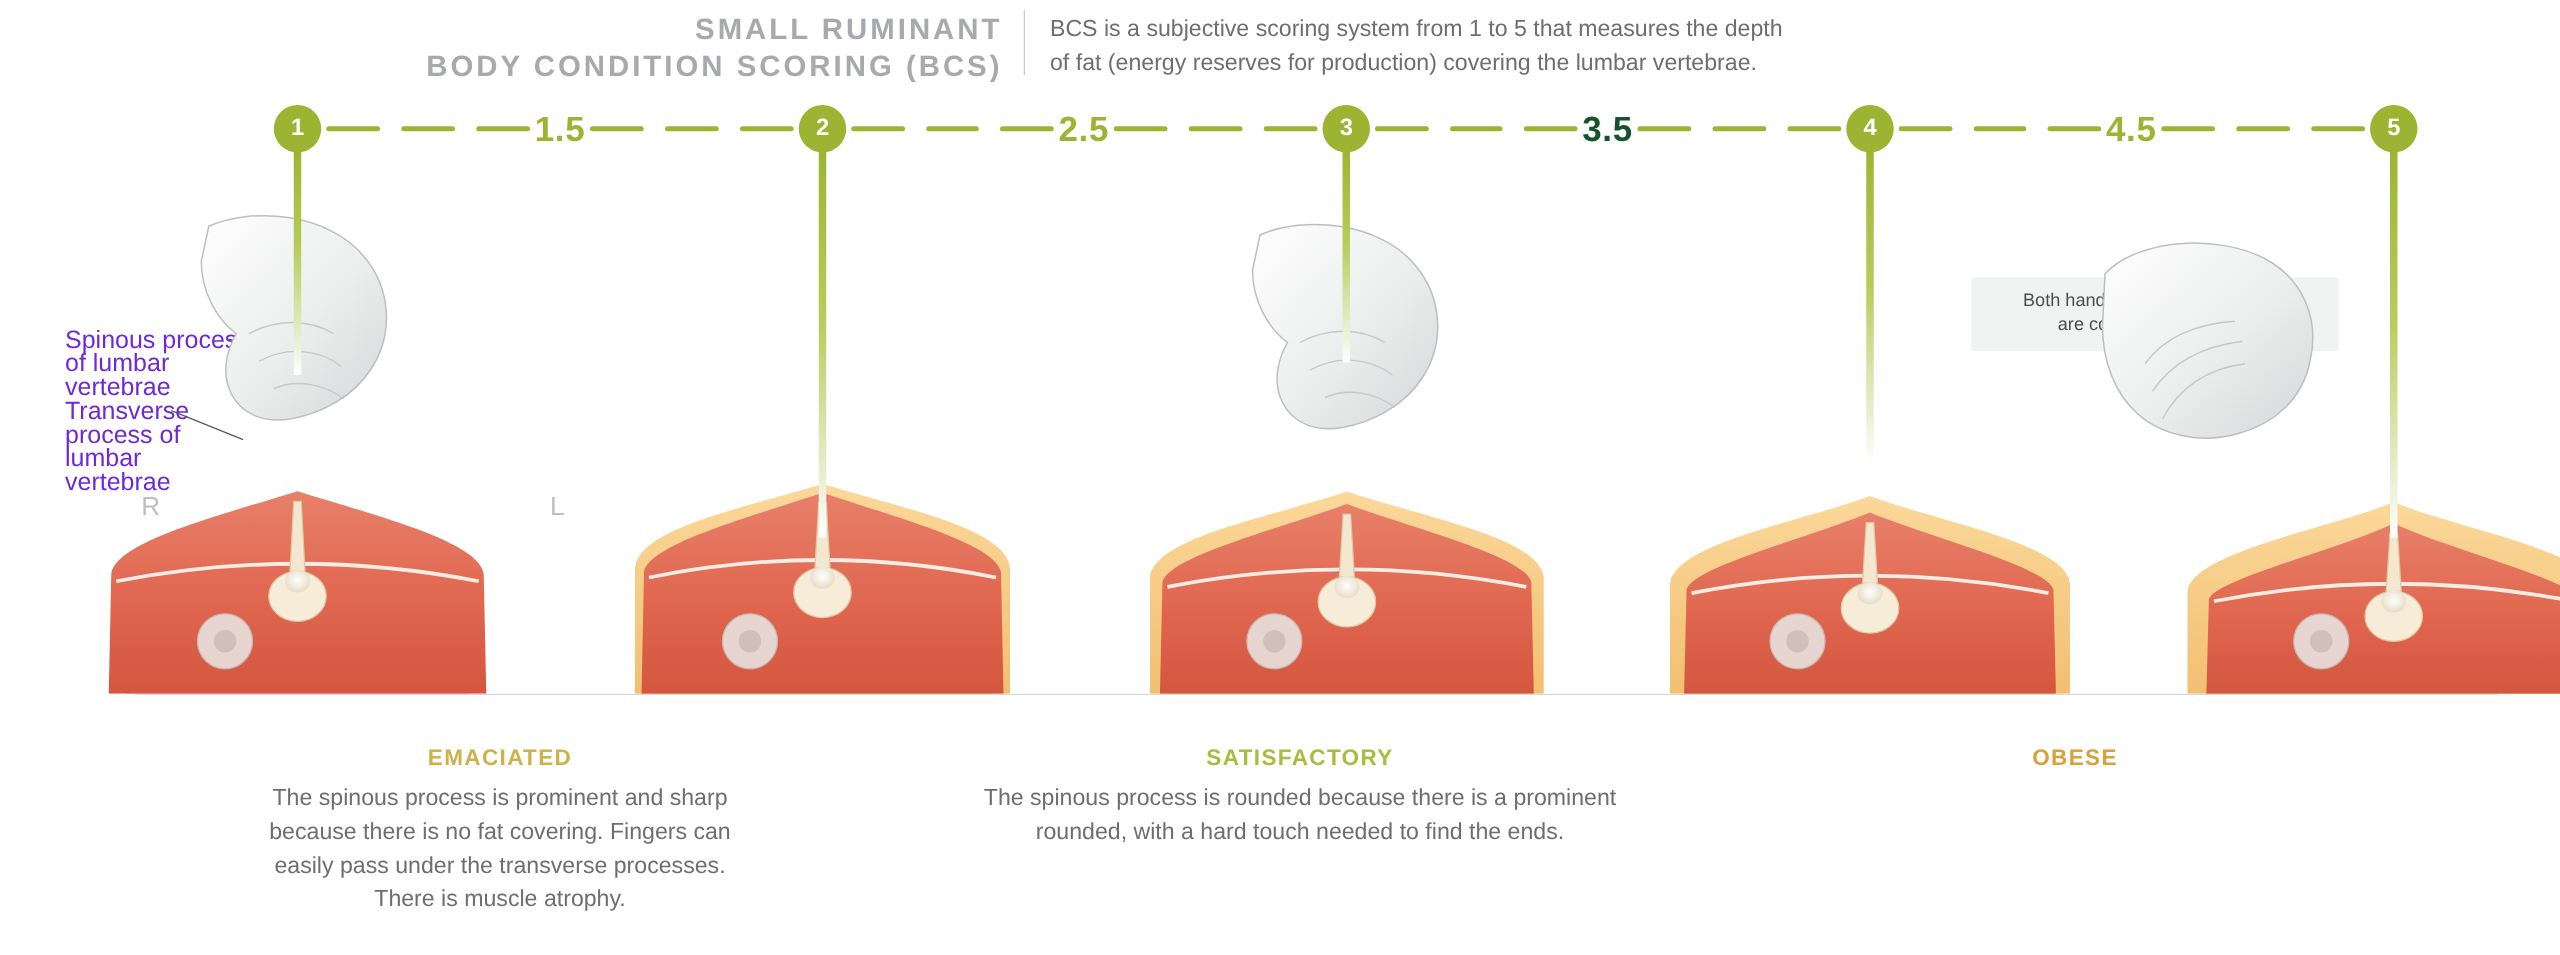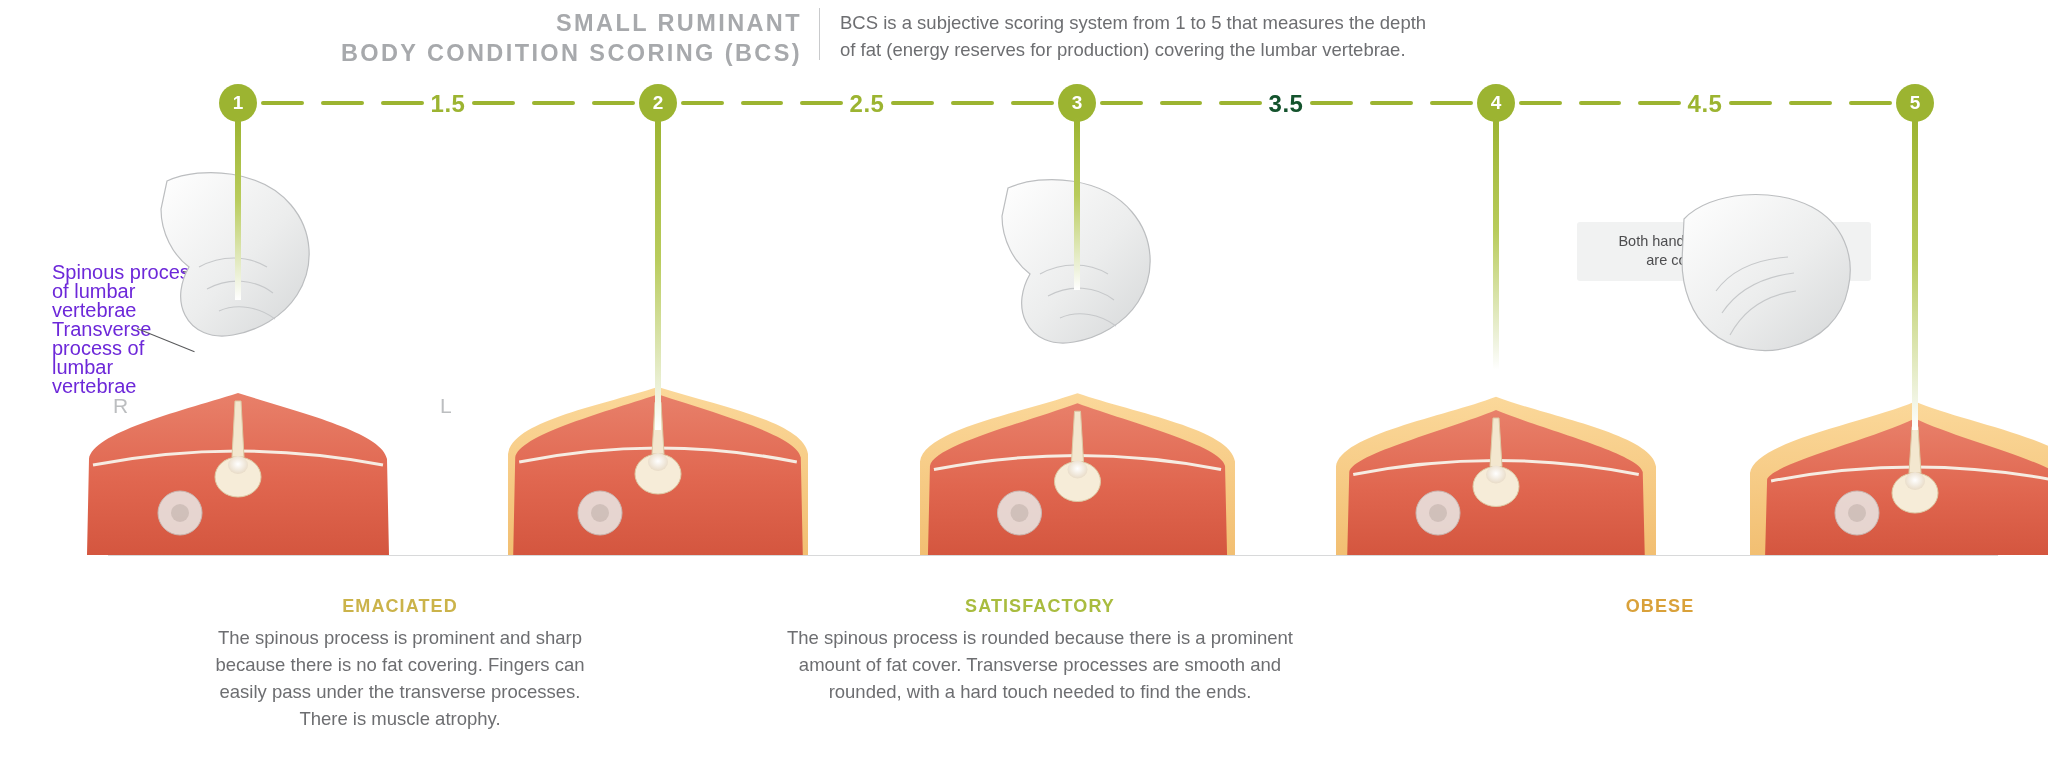--- a/index.html
+++ b/index.html
@@ -66,21 +66,21 @@
     color: #ffffff;
     font-size: 19px;
     font-weight: bold;
     line-height: 38px;
     text-align: center;
     transform: translateX(-19px);
   }
   .scale-half {
     position: absolute;
     top: 8px;
-    font-size: 24px;
+    font-size: 28px;
     font-weight: bold;
     color: #9cb431;
     letter-spacing: 0.5px;
     transform: translateX(-50%);
     line-height: 23px;
   }
   .dash {
     position: absolute;
     top: 17px;
     height: 4px;
@@ -465,21 +465,20 @@
         <span>The spinous process is prominent and sharp</span>
         <span>because there is no fat covering. Fingers can</span>
         <span>easily pass under the transverse processes.</span>
         <span>There is muscle atrophy.</span>
       </div>
     </div>
     <div class="caption" style="left: 730px; width: 620px;">
       <div class="caption-title" style="color: rgb(169, 188, 63);">SATISFACTORY</div>
       <div class="caption-body">
         <span>The spinous process is rounded because there is a prominent</span>
-        <span>amount of fat cover. Transverse processes are smooth and</span>
         <span>rounded, with a hard touch needed to find the ends.</span>
       </div>
     </div>
     <div class="caption" style="left: 1400px; width: 520px;">
       <div class="caption-title" style="color: rgb(217, 161, 58);">OBESE</div>
     </div>
   </div>
 
 <div class="dropline" style="left: 238px; top: 118px; height: 182px;"></div>
 <div class="dropline" style="left: 658px; top: 118px; height: 312px;"></div>

